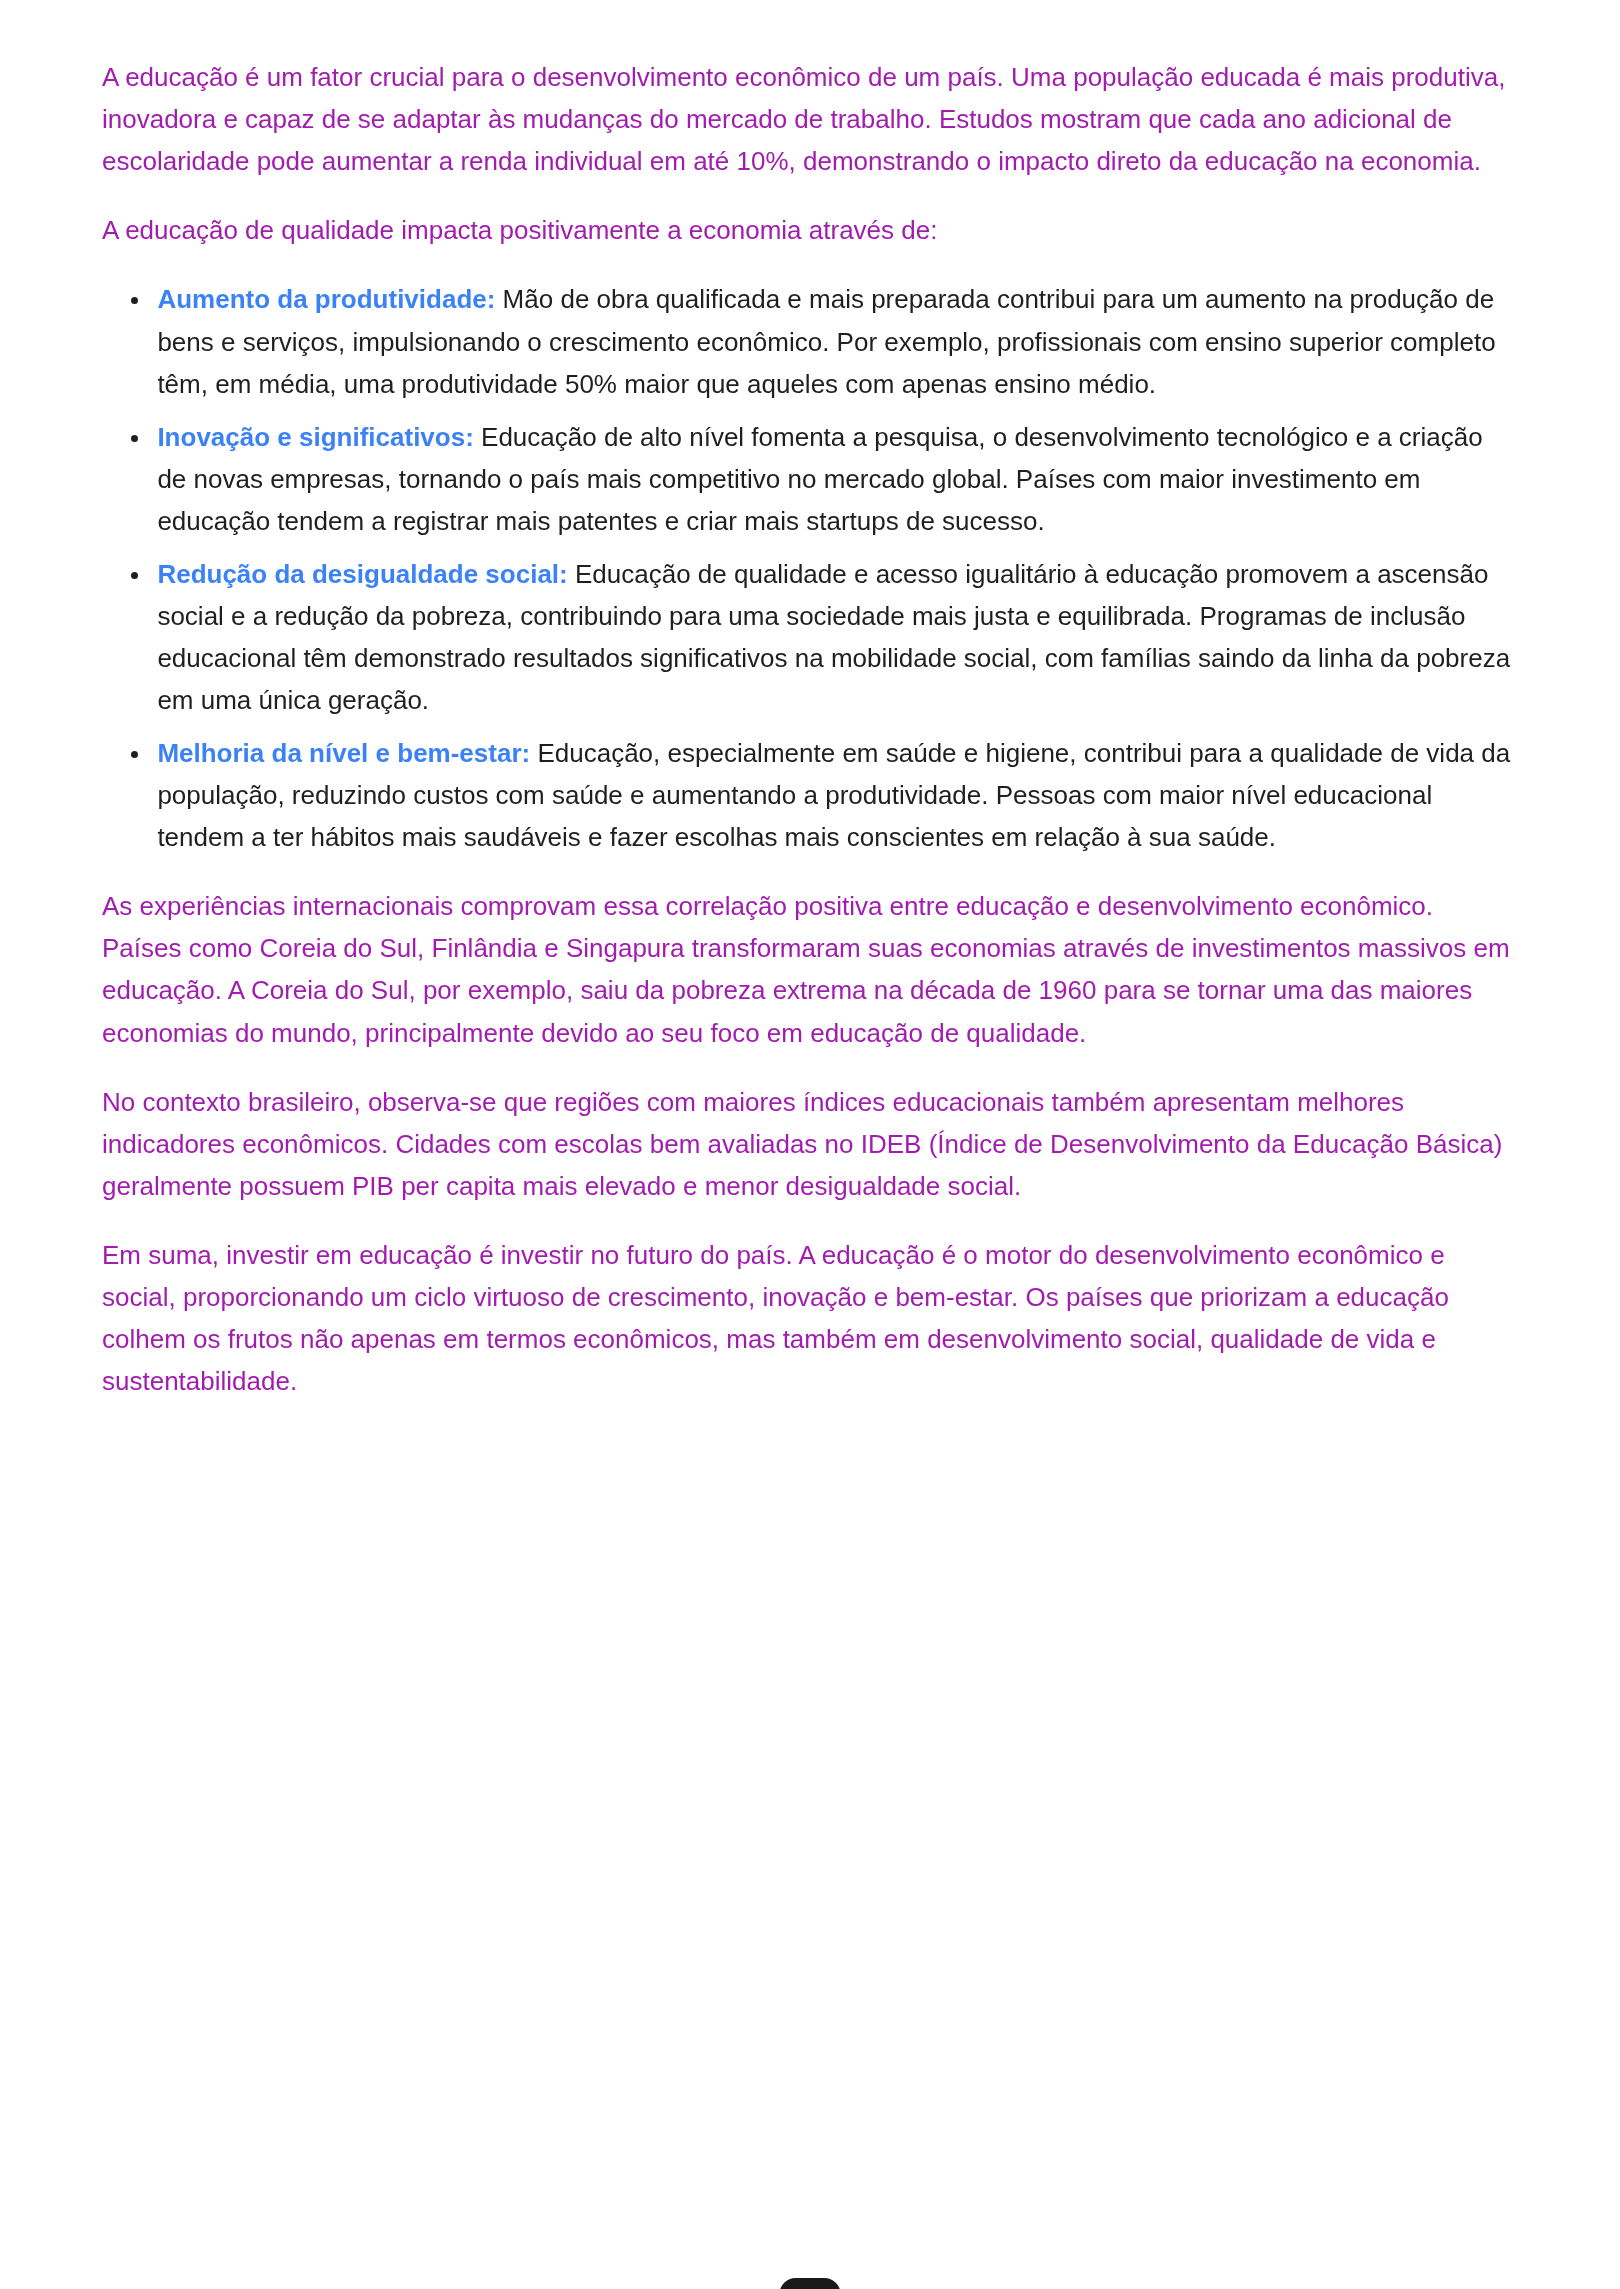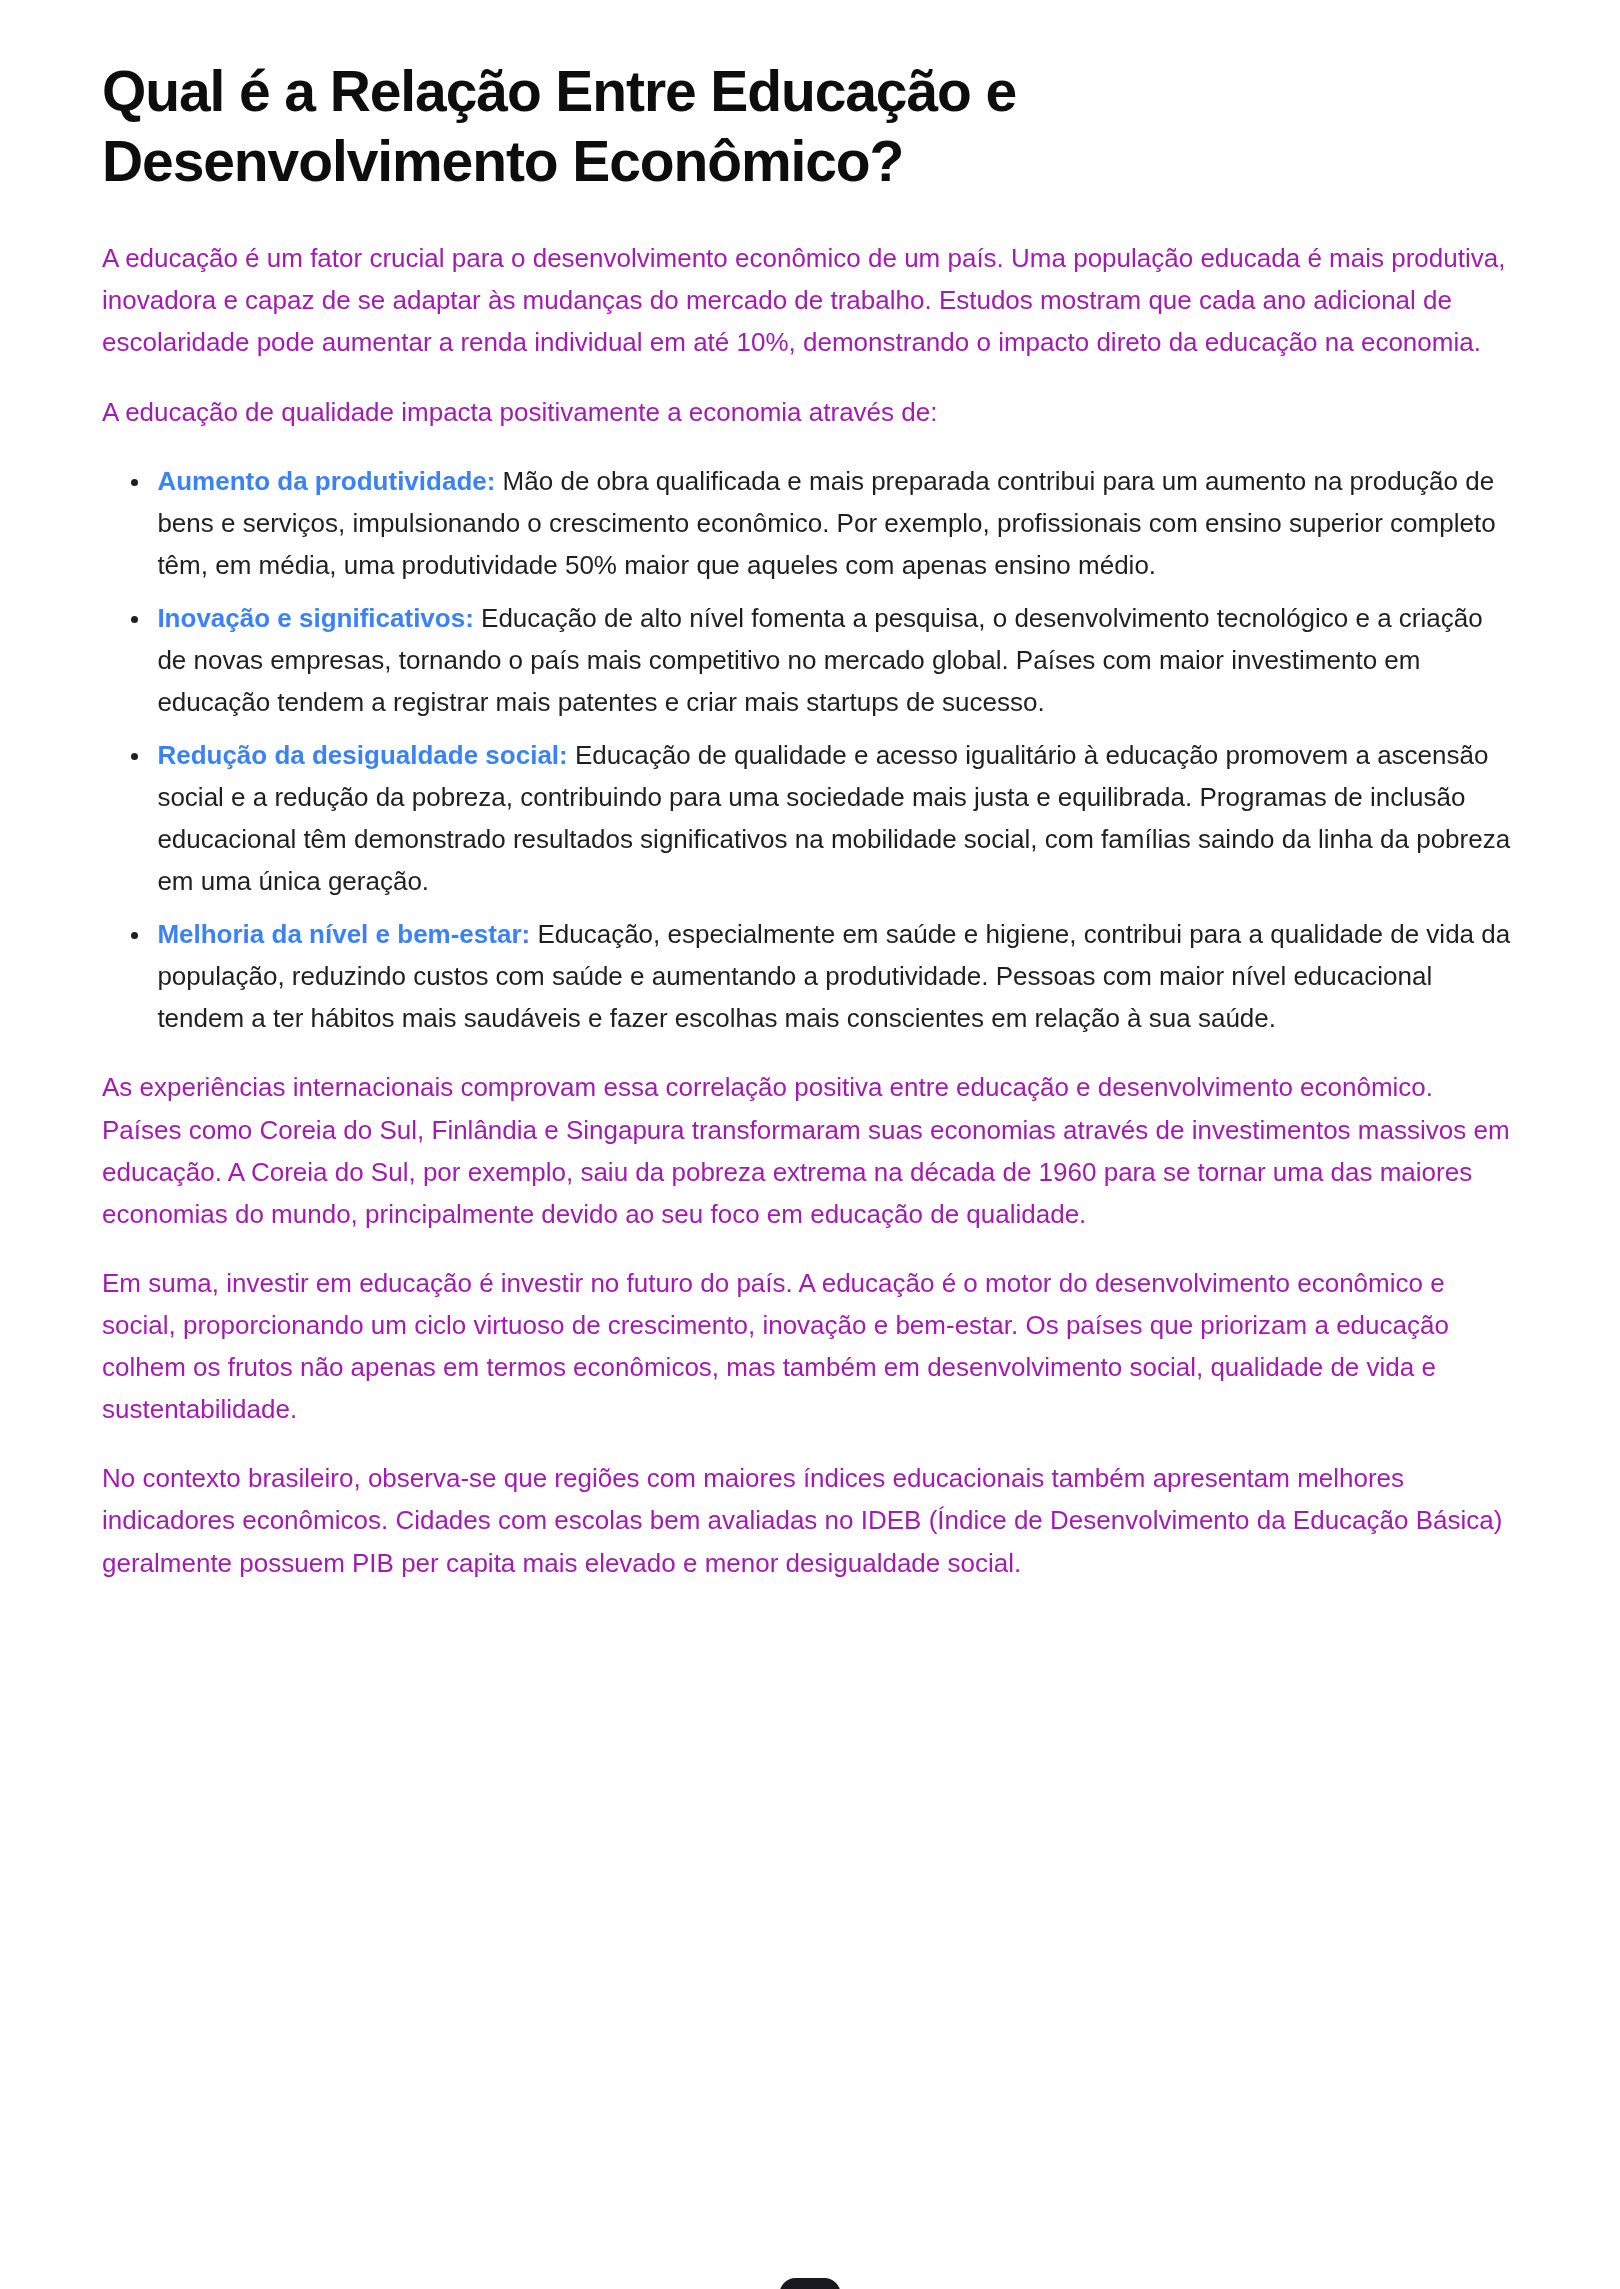--- a/index.html
+++ b/index.html
@@ -74,38 +74,37 @@
     background: #1a1a1c;
     border: none;
     cursor: pointer;
   }
 </style>
 </head>
 <body>
 
 <main class="content">
 
-  <h1 class="page-title">Qual é a Relação Entre Educação e Desenvolvimento Econômico?</h1>
 
   <p class="body-paragraph">A educação é um fator crucial para o desenvolvimento econômico de um país. Uma população educada é mais produtiva, inovadora e capaz de se adaptar às mudanças do mercado de trabalho. Estudos mostram que cada ano adicional de escolaridade pode aumentar a renda individual em até 10%, demonstrando o impacto direto da educação na economia.</p>
 
   <p class="body-paragraph">A educação de qualidade impacta positivamente a economia através de:</p>
 
   <ul class="benefits-list">
     <li><span class="lead-bold">Aumento da produtividade:</span><span> Mão de obra qualificada e mais preparada contribui para um aumento na produção de bens e serviços, impulsionando o crescimento econômico. Por exemplo, profissionais com ensino superior completo têm, em média, uma produtividade 50% maior que aqueles com apenas ensino médio.</span></li>
 
     <li><span class="lead-bold">Inovação e significativos:</span><span> Educação de alto nível fomenta a pesquisa, o desenvolvimento tecnológico e a criação de novas empresas, tornando o país mais competitivo no mercado global. Países com maior investimento em educação tendem a registrar mais patentes e criar mais startups de sucesso.</span></li>
 
     <li><span class="lead-bold">Redução da desigualdade social:</span><span> Educação de qualidade e acesso igualitário à educação promovem a ascensão social e a redução da pobreza, contribuindo para uma sociedade mais justa e equilibrada. Programas de inclusão educacional têm demonstrado resultados significativos na mobilidade social, com famílias saindo da linha da pobreza em uma única geração.</span></li>
 
     <li><span class="lead-bold">Melhoria da nível e bem-estar:</span><span> Educação, especialmente em saúde e higiene, contribui para a qualidade de vida da população, reduzindo custos com saúde e aumentando a produtividade. Pessoas com maior nível educacional tendem a ter hábitos mais saudáveis e fazer escolhas mais conscientes em relação à sua saúde.</span></li>
   </ul>
 
   <p class="body-paragraph">As experiências internacionais comprovam essa correlação positiva entre educação e desenvolvimento econômico. Países como Coreia do Sul, Finlândia e Singapura transformaram suas economias através de investimentos massivos em educação. A Coreia do Sul, por exemplo, saiu da pobreza extrema na década de 1960 para se tornar uma das maiores economias do mundo, principalmente devido ao seu foco em educação de qualidade.</p>
 
+  <p class="body-paragraph">No contexto brasileiro, observa-se que regiões com maiores índices educacionais também apresentam melhores indicadores econômicos. Cidades com escolas bem avaliadas no IDEB (Índice de Desenvolvimento da Educação Básica) geralmente possuem PIB per capita mais elevado e menor desigualdade social.</p>
+
   <p class="body-paragraph">Em suma, investir em educação é investir no futuro do país. A educação é o motor do desenvolvimento econômico e social, proporcionando um ciclo virtuoso de crescimento, inovação e bem-estar. Os países que priorizam a educação colhem os frutos não apenas em termos econômicos, mas também em desenvolvimento social, qualidade de vida e sustentabilidade.</p>
-
-  <p class="body-paragraph">No contexto brasileiro, observa-se que regiões com maiores índices educacionais também apresentam melhores indicadores econômicos. Cidades com escolas bem avaliadas no IDEB (Índice de Desenvolvimento da Educação Básica) geralmente possuem PIB per capita mais elevado e menor desigualdade social.</p>
 
 </main>
 
 <button class="floating-pill" aria-label="floating control"></button>
 
 
 </body></html>

